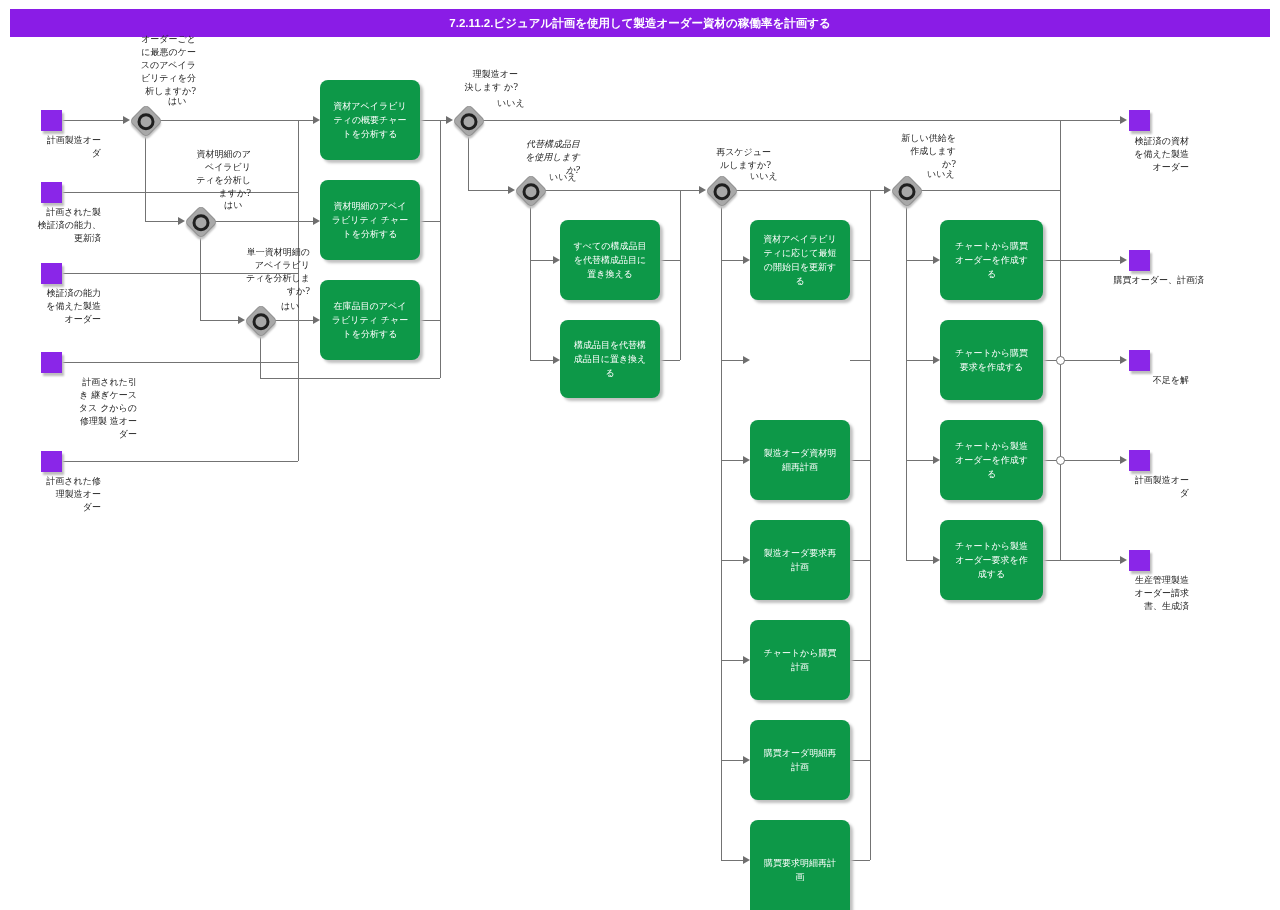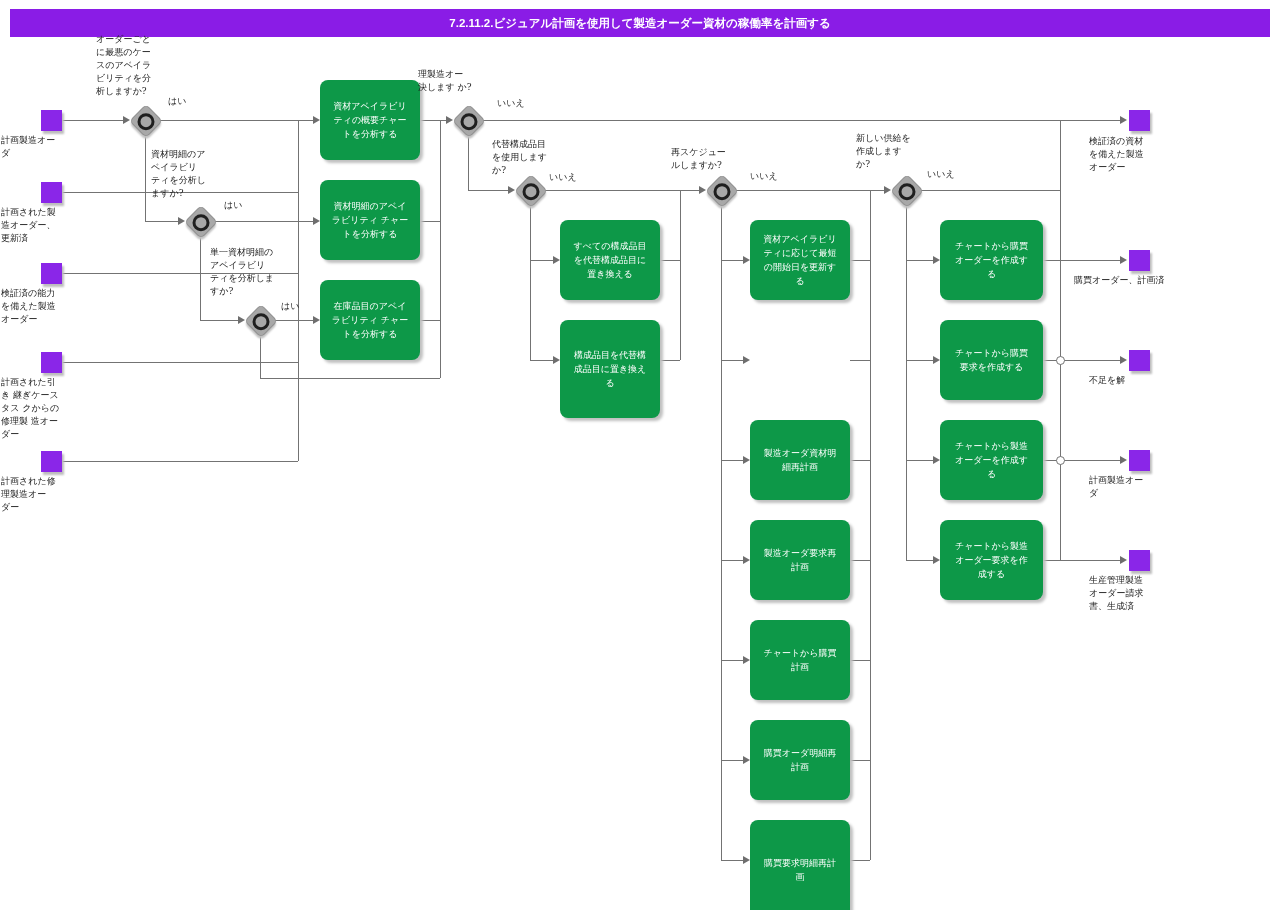--- a/index.html
+++ b/index.html
@@ -9,21 +9,21 @@
             color:#ffffff;display:flex;align-items:center;justify-content:center;
             font-family:"Liberation Sans","DejaVu Sans",sans-serif;font-weight:bold;font-size:11.5px;}
   .sq{position:absolute;width:21px;height:21px;background:#8a26e8;box-shadow:2px 3px 2px #bdbdbd;}
   .act{position:absolute;background:#0d9848;border-radius:8px;box-shadow:3px 3px 3px #c0c0c0;
        color:#ffffff;display:flex;align-items:center;justify-content:center;text-align:center;
        font-size:9px;line-height:14px;white-space:pre-line;}
   .gw{position:absolute;width:22px;height:22px;background:#a8a8a8;border:1px solid #8f8f8f;
       border-radius:5px;transform:rotate(45deg);box-shadow:2px 2px 2px #c2c2c2;
       display:flex;align-items:center;justify-content:center;}
   .gw-c{width:11px;height:11px;border:3px solid #1f1f1f;border-radius:50%;}
-  .lbl{position:absolute;font-size:9px;line-height:13px;text-align:left;white-space:pre-line;}
+  .lbl{position:absolute;font-size:9px;line-height:13px;text-align:right;white-space:pre-line;}
   .ans{position:absolute;font-size:9px;line-height:11px;}
   .hline,.vline{position:absolute;background:#737373;}
   .arrow{position:absolute;width:0;height:0;border-top:4px solid transparent;
          border-bottom:4px solid transparent;border-left:7px solid #6e6e6e;}
   .hop{position:absolute;width:7px;height:7px;border:1px solid #737373;border-radius:50%;background:#ffffff;}
 </style>
 </head>
 <body>
 
 <div id="stage">
@@ -115,28 +115,28 @@
     <div class="arrow" style="left: 1120px; top: 356px;"></div>
     <div class="arrow" style="left: 1120px; top: 456px;"></div>
     <div class="arrow" style="left: 1120px; top: 556px;"></div>
     <div class="hop" style="left: 1056px; top: 356px;"></div>
     <div class="hop" style="left: 1056px; top: 456px;"></div>
     <div class="sq" style="left: 41px; top: 110px;"></div>
     <div class="lbl" style="left: 1px; top: 134px; width: 100px;">計画製造オー
 ダ</div>
     <div class="sq" style="left: 41px; top: 182px;"></div>
     <div class="lbl" style="left: 1px; top: 206px; width: 100px;">計画された製
-造オーダー、
+検証済の能力、
 更新済</div>
     <div class="sq" style="left: 41px; top: 263px;"></div>
     <div class="lbl" style="left: 1px; top: 287px; width: 100px;">検証済の能力
 を備えた製造
 オーダー</div>
     <div class="sq" style="left: 41px; top: 352px;"></div>
-    <div class="lbl" style="left: 1px; top: 376px; width: 100px;">計画された引
+    <div class="lbl" style="left: 1px; top: 376px; width: 100px; padding-left: 36px;">計画された引
 き 継ぎケース
 タス クからの
 修理製 造オー
 ダー</div>
     <div class="sq" style="left: 41px; top: 451px;"></div>
     <div class="lbl" style="left: 1px; top: 475px; width: 100px;">計画された修
 理製造オー
 ダー</div>
     <div class="sq" style="left: 1129px; top: 110px;"></div>
     <div class="lbl" style="left: 1089px; top: 135px; width: 100px;">検証済の資材
@@ -158,21 +158,21 @@
 トを分析する</span></div>
     <div class="act" style="left: 320px; top: 180px; width: 100px; height: 80px;"><span>資材明細のアベイ
 ラビリティ チャー
 トを分析する</span></div>
     <div class="act" style="left: 320px; top: 280px; width: 100px; height: 80px;"><span>在庫品目のアベイ
 ラビリティ チャー
 トを分析する</span></div>
     <div class="act" style="left: 560px; top: 220px; width: 100px; height: 80px;"><span>すべての構成品目
 を代替構成品目に
 置き換える</span></div>
-    <div class="act" style="left: 560px; top: 320px; width: 100px; height: 98px;"><span>構成品目を代替構
+    <div class="act" style="left: 560px; top: 320px; width: 100px; height: 78px;"><span>構成品目を代替構
 成品目に置き換え
 る</span></div>
     <div class="act" style="left: 750px; top: 220px; width: 100px; height: 80px;"><span>資材アベイラビリ
 ティに応じて最短
 の開始日を更新す
 る</span></div>
     <div class="act" style="left: 750px; top: 420px; width: 100px; height: 80px;"><span>製造オーダ資材明
 細再計画</span></div>
     <div class="act" style="left: 750px; top: 520px; width: 100px; height: 80px;"><span>製造オーダ要求再
 計画</span></div>
@@ -220,21 +220,21 @@
     <div class="ans" style="left: 281px; top: 301px;">はい</div>
     <div class="gw" style="left: 457px; top: 109px;">
       <div class="gw-c"></div>
     </div>
     <div class="lbl" style="left: 418px; top: 68px; width: 100px;">理製造オー
 決します か?</div>
     <div class="ans" style="left: 497px; top: 98px;">いいえ</div>
     <div class="gw" style="left: 519px; top: 179px;">
       <div class="gw-c"></div>
     </div>
-    <div class="lbl" style="left: 492px; top: 138px; width: 100px;">代替構成品目
+    <div class="lbl" style="left: 480px; top: 138px; width: 100px; font-style: italic;">代替構成品目
 を使用します
 か?</div>
     <div class="ans" style="left: 549px; top: 172px;">いいえ</div>
     <div class="gw" style="left: 710px; top: 179px;">
       <div class="gw-c"></div>
     </div>
     <div class="lbl" style="left: 671px; top: 146px; width: 100px;">再スケジュー
 ルしますか?</div>
     <div class="ans" style="left: 750px; top: 171px;">いいえ</div>
     <div class="gw" style="left: 895px; top: 179px;">

